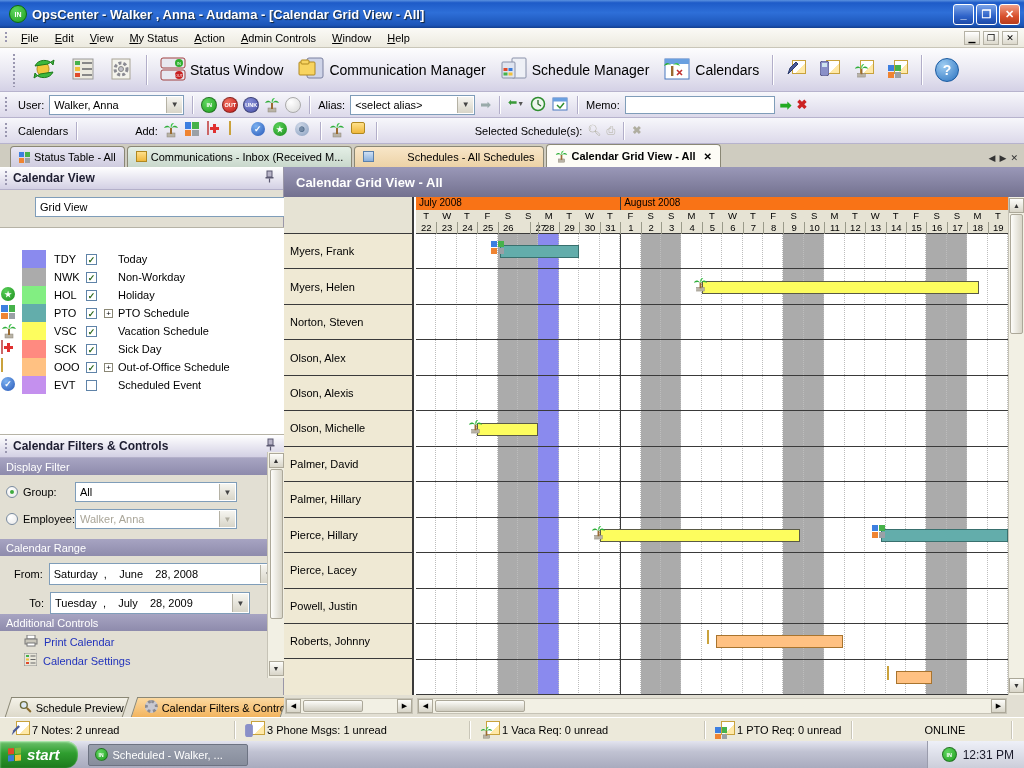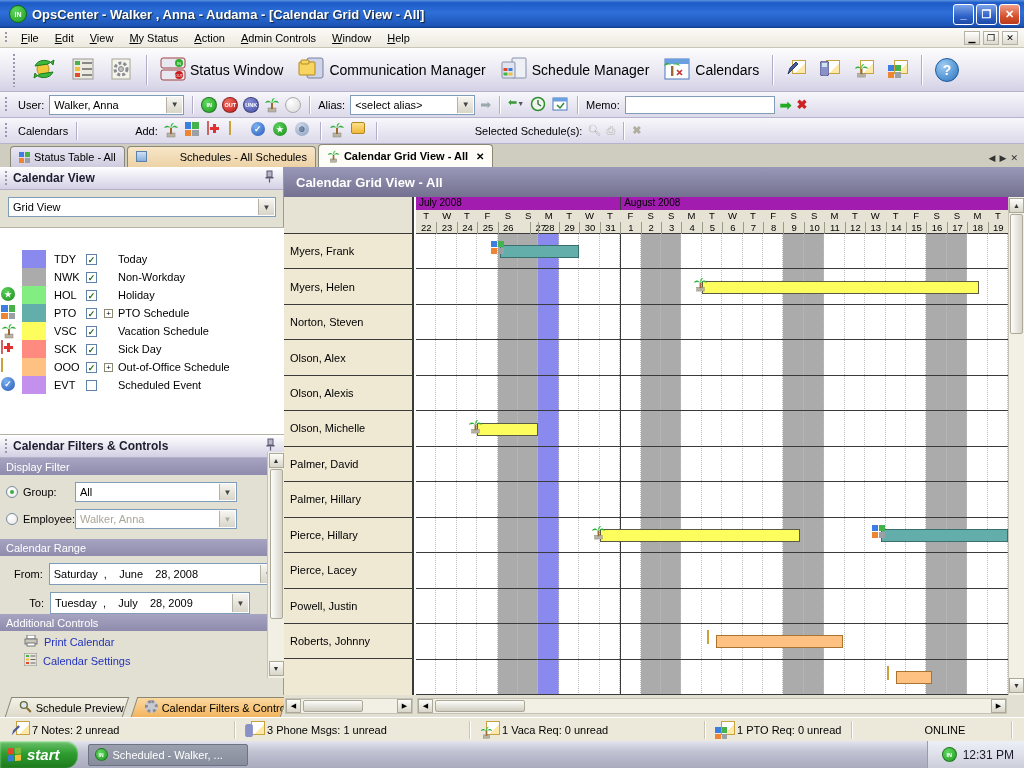--- a/index.html
+++ b/index.html
@@ -62,21 +62,21 @@
   .tabnav { margin-left:auto; display:flex; gap:4px; padding:0 6px 4px 0; font-size:9px; color:#333; }
 
   
   .content { position:absolute; left:0; top:167px; width:1024px; height:550px; display:flex; }
 
   
   .leftpanel { width:284px; height:550px; background:#e2dfd3; border-right:1px solid #9a97a8; position:relative; }
   .panel-hdr { height:23px; background:linear-gradient(180deg,#ffffff,#d3d0e4); border-bottom:1px solid #b4b0ca;
     display:flex; align-items:center; font-weight:bold; font-size:12px; color:#1d1d30; }
   .panel-hdr .pin { margin-left:auto; margin-right:8px; }
-  .viewselect-wrap { padding:7px 8px 0 8px; }
+  .viewselect-wrap { padding:7px 8px 0 8px;margin-left:27px; }
   .legendbox { position:absolute; left:0; top:60px; width:284px; height:208px; background:#fff; border-top:1px solid #b6b3a6; border-bottom:1px solid #b6b3a6; }
   .lg-row { position:relative; height:18px; display:flex; align-items:center; }
   .lg-ico { position:absolute; left:1px; width:16px; height:16px; }
   .lg-swatch { position:absolute; left:22px; width:24px; height:18px; }
   .lg-code { position:absolute; left:54px; width:30px; }
   .lg-chk { position:absolute; left:86px; }
   .lg-plus { position:absolute; left:104px; width:9px; height:9px; border:1px solid #8a8775; background:#fff; font-size:8px; line-height:7px; text-align:center; }
   .lg-label { position:absolute; left:118px; }
   .chk { width:11px; height:11px; border:1px solid #5f83a8; background:#fff; font-size:9px; line-height:10px; text-align:center; color:#2a6618; font-weight:bold; }
 
@@ -100,21 +100,21 @@
 
   
   .main { position:relative; width:740px; height:550px; background:#fff; }
   .grid-hdr { position:absolute; left:0; top:0; width:740px; height:30px;
     background:linear-gradient(180deg,#9a98b8,#73718f); color:#fff; font-weight:bold; font-size:13px; display:flex; align-items:center; padding-left:12px; }
   .gridwrap { position:absolute; left:0; top:30px; width:740px; height:498px; }
   .namecol { position:absolute; left:0; top:0; width:130px; height:498px; border-right:2px solid #3a3a3a; background:#efe9d4; }
   .namehdr { height:37px; border-bottom:1px solid #3a3a3a; background:#e6e3d4; }
   .namecell { height:35.46px; border-bottom:1px solid #3a3a3a; display:flex; align-items:center; padding-left:6px; background:#efe9d4; }
   .daysarea { position:absolute; left:132px; top:0; width:592px; height:498px; overflow:hidden; background:#fff; }
-  .months { position:absolute; left:0; top:0; height:13px; width:592px; background:#a21caf; }
+  .months { position:absolute; left:0; top:0; height:13px; width:592px; background:#f97316; }
   .month { position:absolute; top:0; height:13px; border-left:1px solid #3a3a3a; padding-left:3px; font-size:10px; white-space:nowrap; overflow:hidden; }
   .dow-row,.date-row { position:absolute; left:0; width:592px; height:12px; background:#e6e3d4; }
   .dow-row { top:13px; } .date-row { top:25px; border-bottom:1px solid #3a3a3a; }
   .dcell { position:absolute; top:0; height:12px; text-align:center; font-size:9.5px; }
   .rows-area { position:absolute; left:0; top:37px; width:592px; height:461px; }
   .day-col { position:absolute; top:0; height:461px; border-right:1px dotted #bdbdbd; }
   .day-col.we { background:#ababab; } .day-col.today { background:#8a8aee; }
   .day-col.mstart { border-left:1px solid #3a3a3a; }
   .grow { position:absolute; left:0; width:592px; border-bottom:1px solid #3a3a3a; }
   .bar { position:absolute; height:13px; border:1px solid #5a5a46; }
@@ -415,20 +415,24 @@
         <div class="tab t0 ">
      <span>
             <span class="q-grid" style="width:11px;height:11px">
               <i></i>
               <i></i>
               <i></i>
               <i></i>
             </span>
           </span>
      <span>Status Table - All</span>
+   </div>
+        <div class="tab t1 ">
+     <span><span style="display:inline-block;width:11px;height:11px;background:linear-gradient(180deg,#ffe08a,#f0b83c);border:1px solid #b08820"></span></span>
+     <span>Communications - Inbox (Received M...</span>
    </div>
         <div class="tab t2 ">
      <span><span style="display:inline-block;width:11px;height:11px;background:linear-gradient(180deg,#cfe0f4,#8ab0dc);border:1px solid #5a80ac"></span></span>
      <span>Schedules - All Schedules</span>
    </div>
         <div class="tab t3 active">
      <span>
             <svg class="palm-svg" width="13" height="13" viewBox="0 0 16 16">
      <rect x="4" y="11" width="8" height="4" fill="#b9b3a6" stroke="#8a8577" stroke-width="0.5"></rect>
      <rect x="7" y="6" width="2" height="6" fill="#9a6a30"></rect>

